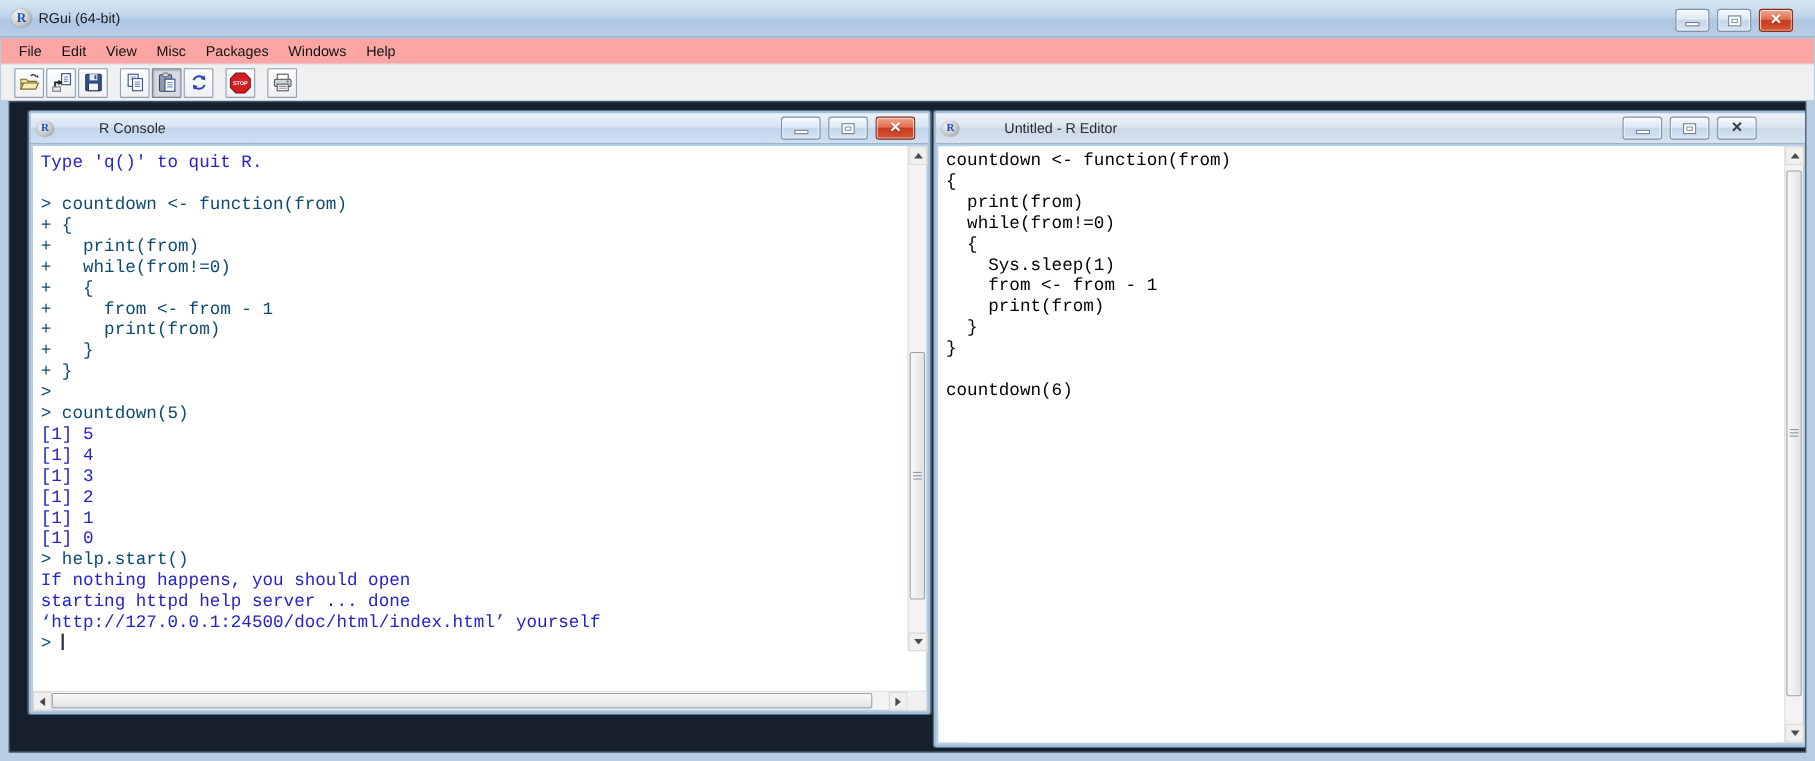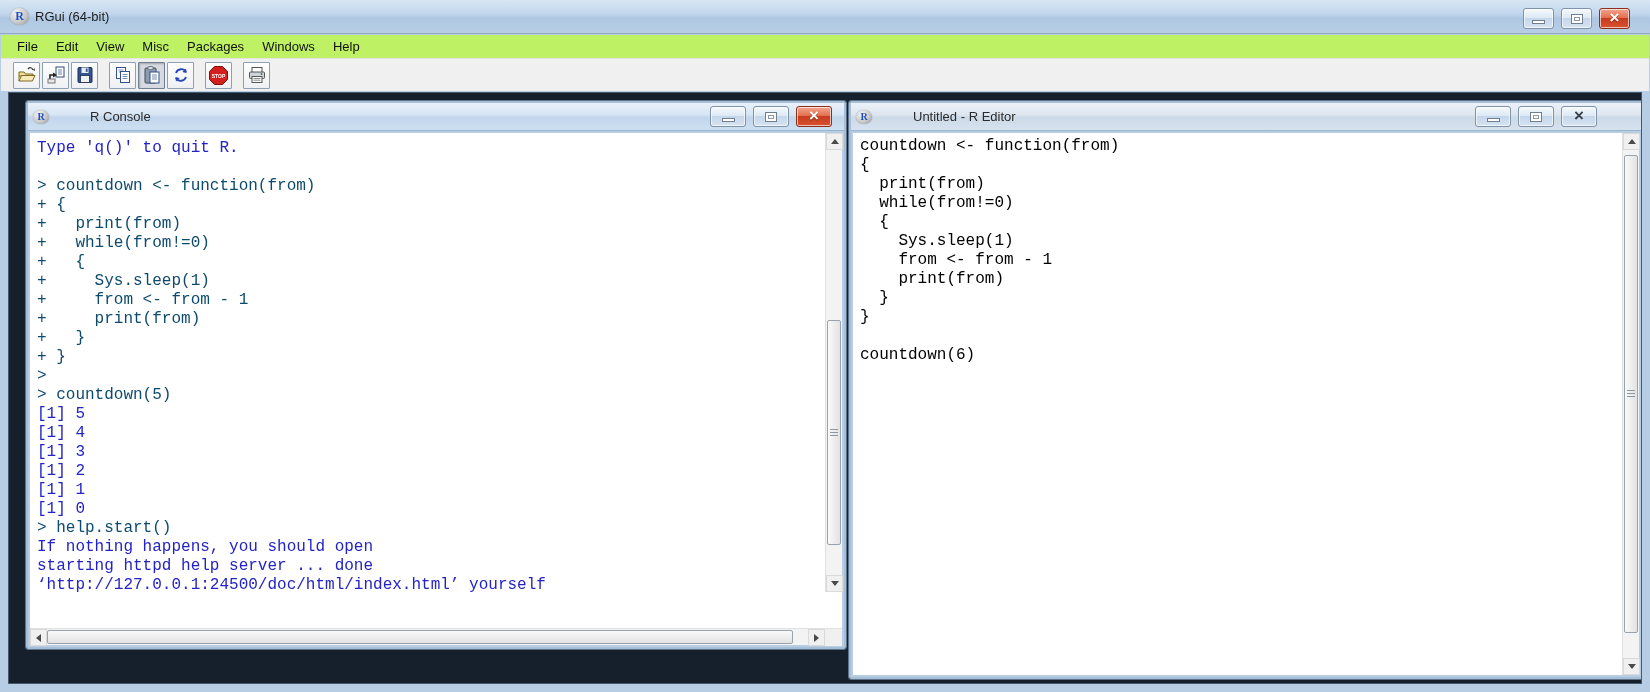--- a/index.html
+++ b/index.html
@@ -24,21 +24,21 @@
     background:linear-gradient(#f6fafd,#dde9f5 45%,#c5d7eb 50%,#d6e3f2 100%);
     box-shadow:inset 0 0 0 1px rgba(255,255,255,.65);cursor:default;}
   .wbtn.close{background:linear-gradient(#f2a592,#e4704f 45%,#c63c1f 50%,#d9532f 100%);border-color:#8a2f1a;}
   .glyph-min{width:13px;height:4px;background:#ffffff;border:1px solid #6f7f8f;margin-top:7px;}
   .glyph-max{position:relative;width:12px;height:10px;border:1px solid #6f7f8f;background:#fff;}
   .glyph-max::after{content:'';position:absolute;left:2px;right:2px;top:2px;bottom:2px;border:1px solid #8a97a5;}
   .glyph-x{font-size:17px;font-weight:bold;color:#fff;line-height:1;margin-top:-2px;text-shadow:0 1px 1px rgba(60,10,0,.45);}
   .glyph-x.dark{color:#3a3f46;text-shadow:none;}
 
   
-  .menubar{position:absolute;left:1px;top:35px;right:1px;height:23px;background:#bef264;display:flex;align-items:center;padding-left:7px;}
+  .menubar{position:absolute;left:1px;top:35px;right:1px;height:23px;background:#fca5a5;display:flex;align-items:center;padding-left:7px;}
   .menu-item{font-size:13px;color:#111;padding:3px 9px;}
 
   
   .toolbar{position:absolute;left:1px;top:58px;right:1px;height:33px;background:#f0f0f0;border-top:1px solid #e3e3e3;
     display:flex;align-items:center;padding-left:12px;}
   .tbtn{width:27px;height:27px;border:1px solid #8d9fb4;background:linear-gradient(#fdfdfd,#eef1f4);border-radius:1px;
     display:flex;align-items:center;justify-content:center;margin-right:2px;}
   .tbtn.pressed{background:#d7dbe1;border-color:#6f7f94;box-shadow:inset 1px 1px 2px rgba(0,0,0,.25);}
   .tb-gap{width:9px;}
 
@@ -215,21 +215,20 @@
         <div class="child-body console-body">
           <div class="row-content">
             <div class="textpane">
                 <div class="cline blue">Type 'q()' to quit R.</div>
                 <div class="cline blue"></div>
                 <div class="cline red">&gt; countdown &lt;- function(from)</div>
                 <div class="cline red">+ {</div>
                 <div class="cline red">+   print(from)</div>
                 <div class="cline red">+   while(from!=0)</div>
                 <div class="cline red">+   {</div>
-                <div class="cline red">+     Sys.sleep(1)</div>
                 <div class="cline red">+     from &lt;- from - 1</div>
                 <div class="cline red">+     print(from)</div>
                 <div class="cline red">+   }</div>
                 <div class="cline red">+ }</div>
                 <div class="cline red">&gt;</div>
                 <div class="cline red">&gt; countdown(5)</div>
                 <div class="cline blue">[1] 5</div>
                 <div class="cline blue">[1] 4</div>
                 <div class="cline blue">[1] 3</div>
                 <div class="cline blue">[1] 2</div>

